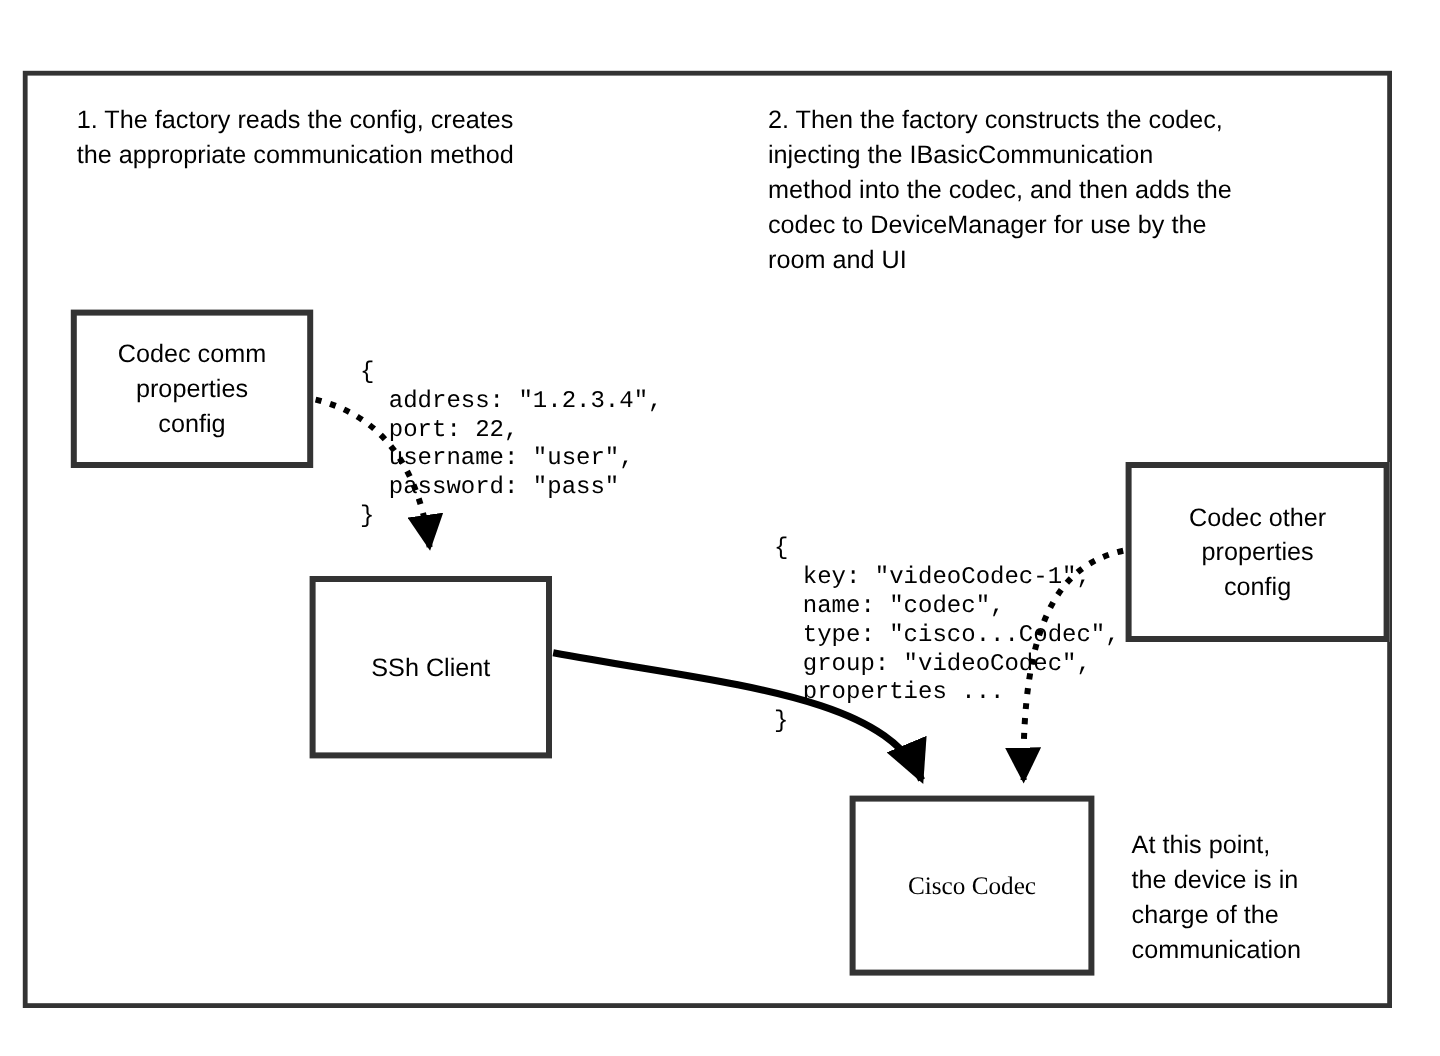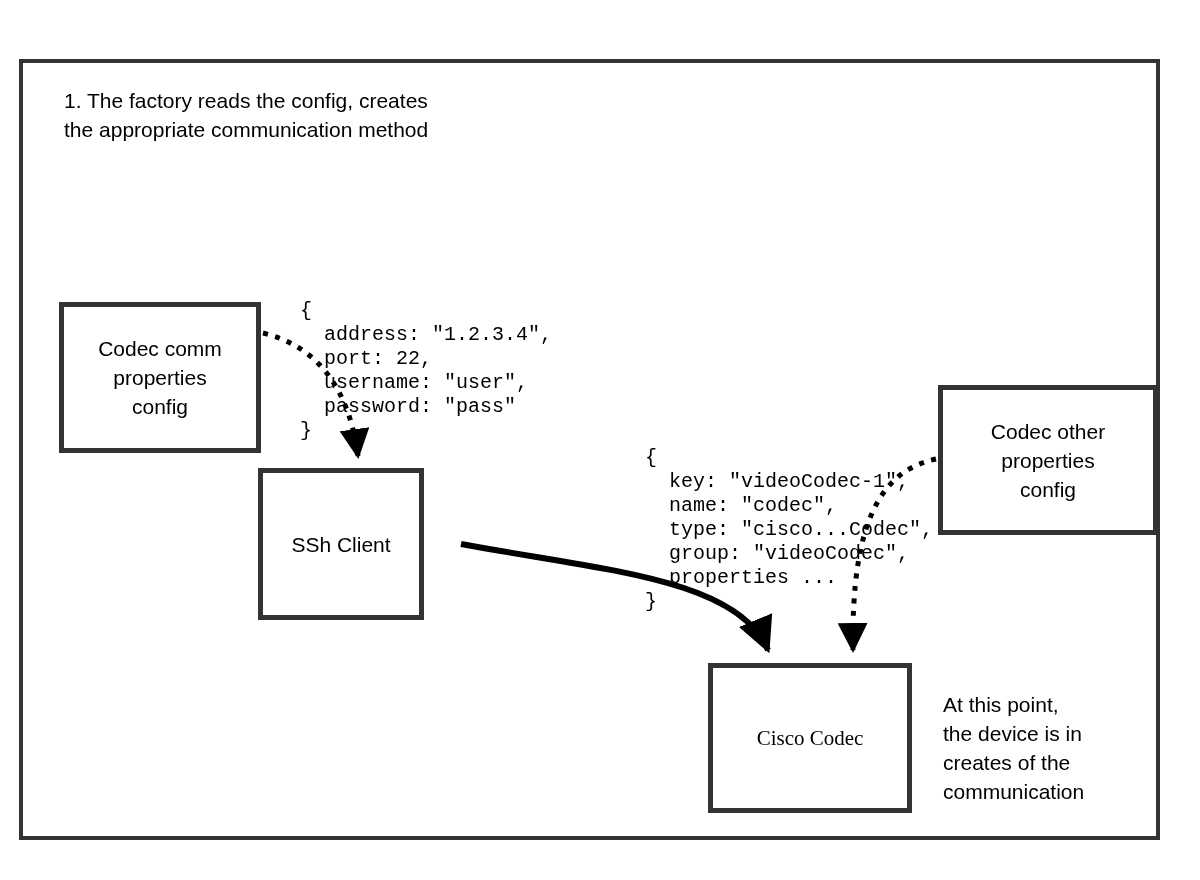--- a/index.html
+++ b/index.html
@@ -87,35 +87,40 @@
       </marker>
     </defs>
     <path class="edge dotted" marker-end="url(#ah)" d="M 263 333 C 317 346, 349 388, 358 456"></path>
     <path class="edge solid" marker-end="url(#ah)" d="M 461 544 C 600 570, 738 578, 768 650"></path>
     <path class="edge dotted" marker-end="url(#ah)" d="M 936 459 C 884 470, 851 516, 853 650"></path>
   </svg>
 
   <div class="note" style="left:64px; top:86px; width:460px;">1. The factory reads the config, creates
 the appropriate communication method</div>
 
+  <div class="note" style="left:640px; top:86px; width:490px;">2. Then the factory constructs the codec,
+injecting the IBasicCommunication
+method into the codec, and then adds the
+codec to DeviceManager for use by the
+room and UI</div>
 
-  <div class="node" style="left:59px; top:258px; width:202px; height:151px;margin-top:44px;">
+  <div class="node" style="left:59px; top:258px; width:202px; height:132px;">
     <span class="node-label">Codec comm
 properties
 config</span>
   </div>
 
   <pre class="code" style="left:300px; top:299px;">{
   address: "1.2.3.4",
   port: 22,
   username: "user",
   password: "pass"
 }</pre>
 
-  <div class="node" style="left:258px; top:468px; width:166px; height:152px;">
+  <div class="node" style="left:258px; top:480px; width:202px; height:152px;">
     <span class="node-label">SSh Client</span>
   </div>
 
   <pre class="code" style="left:645px; top:446px;">{
   key: "videoCodec-1",
   name: "codec",
   type: "cisco...Codec",
   group: "videoCodec",
   properties ...
 }</pre>
@@ -125,16 +130,16 @@
 properties
 config</span>
   </div>
 
   <div class="node" style="left:708px; top:663px; width:204px; height:150px;font-family:Liberation Serif, serif;">
     <span class="node-label">Cisco Codec</span>
   </div>
 
   <div class="note" style="left:943px; top:690px; width:210px;">At this point,
 the device is in
-creates of the
+charge of the
 communication</div>
 
 </div>
 
 </body></html>

